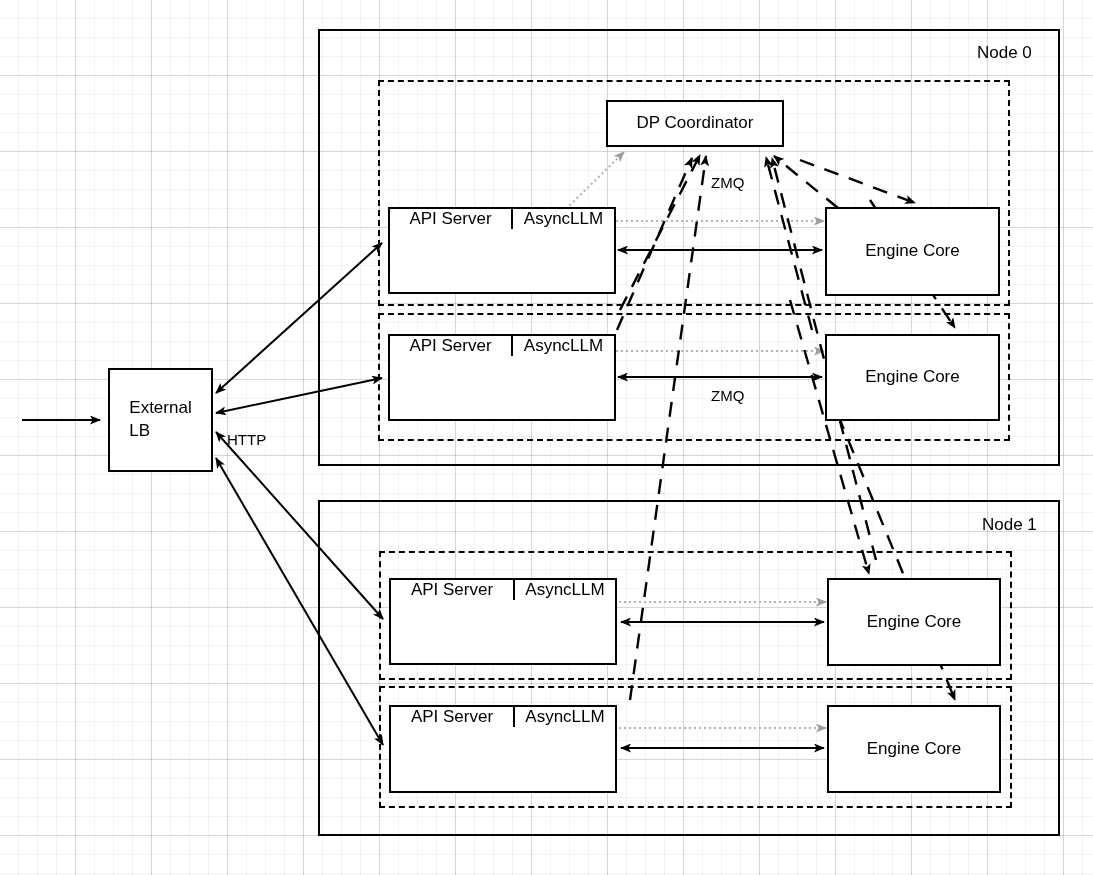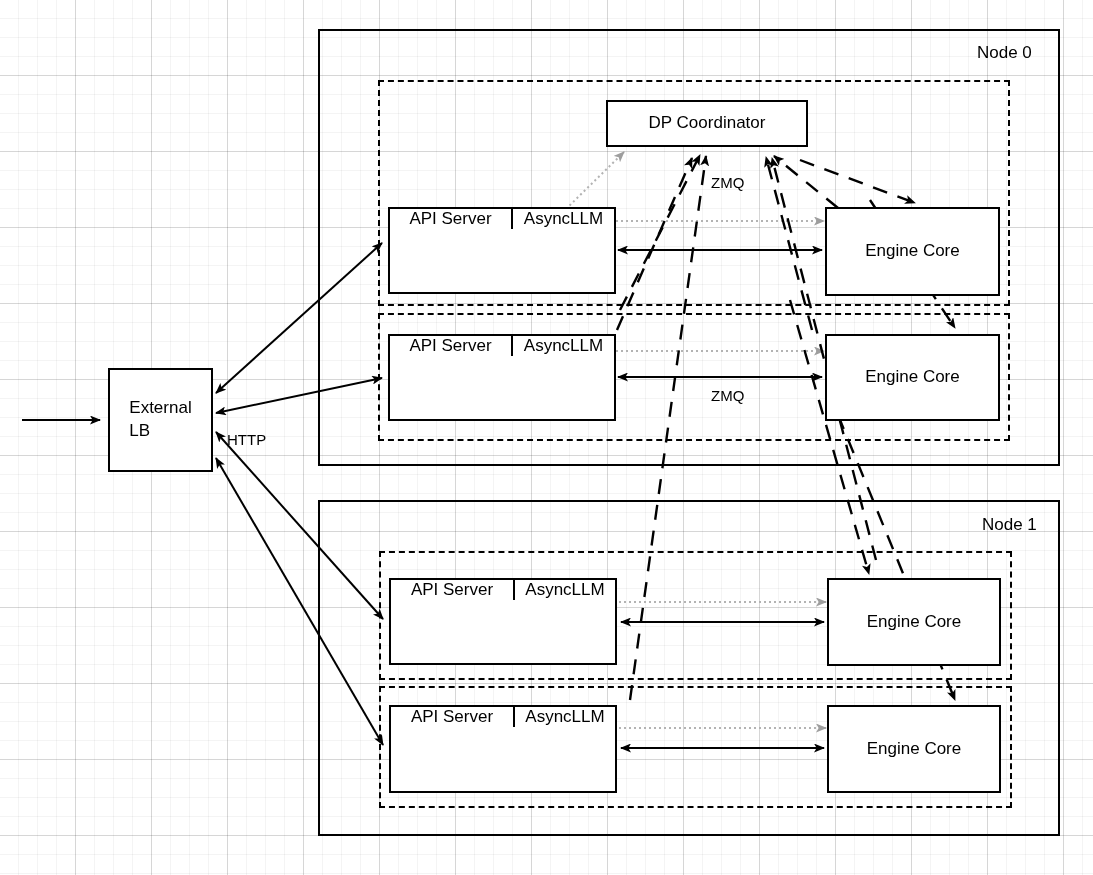--- a/index.html
+++ b/index.html
@@ -159,21 +159,21 @@
     <g>
       <line x1="838" y1="415" x2="955" y2="700" stroke="#000" stroke-width="2.4" stroke-dasharray="15 11" marker-end="url(#ah)"></line>
     </g>
   </svg>
 
   <div class="node-container" style="left:318px;top:29px;width:742px;height:437px;"></div>
   <div class="node-label" style="left:977px;top:43px;">Node 0</div>
 
   <div class="dash-group" style="left:378px;top:80px;width:632px;height:226px;"></div>
 
-  <div class="solidbox" style="left:606px;top:100px;width:202px;height:47px;">DP Coordinator</div>
+  <div class="solidbox" style="left:606px;top:100px;width:178px;height:47px;">DP Coordinator</div>
 
   <div class="boxrow" style="left:388px;top:207px;width:228px;height:87px;">
     <div class="cell left" style="width:123px;">API Server</div>
     <div class="cell" style="width:101px;">AsyncLLM</div>
   </div>
 
   <div class="solidbox" style="left:825px;top:207px;width:175px;height:89px;">Engine Core</div>
 
   <div class="edge-label" style="left:711px;top:174px;">ZMQ</div>
 

